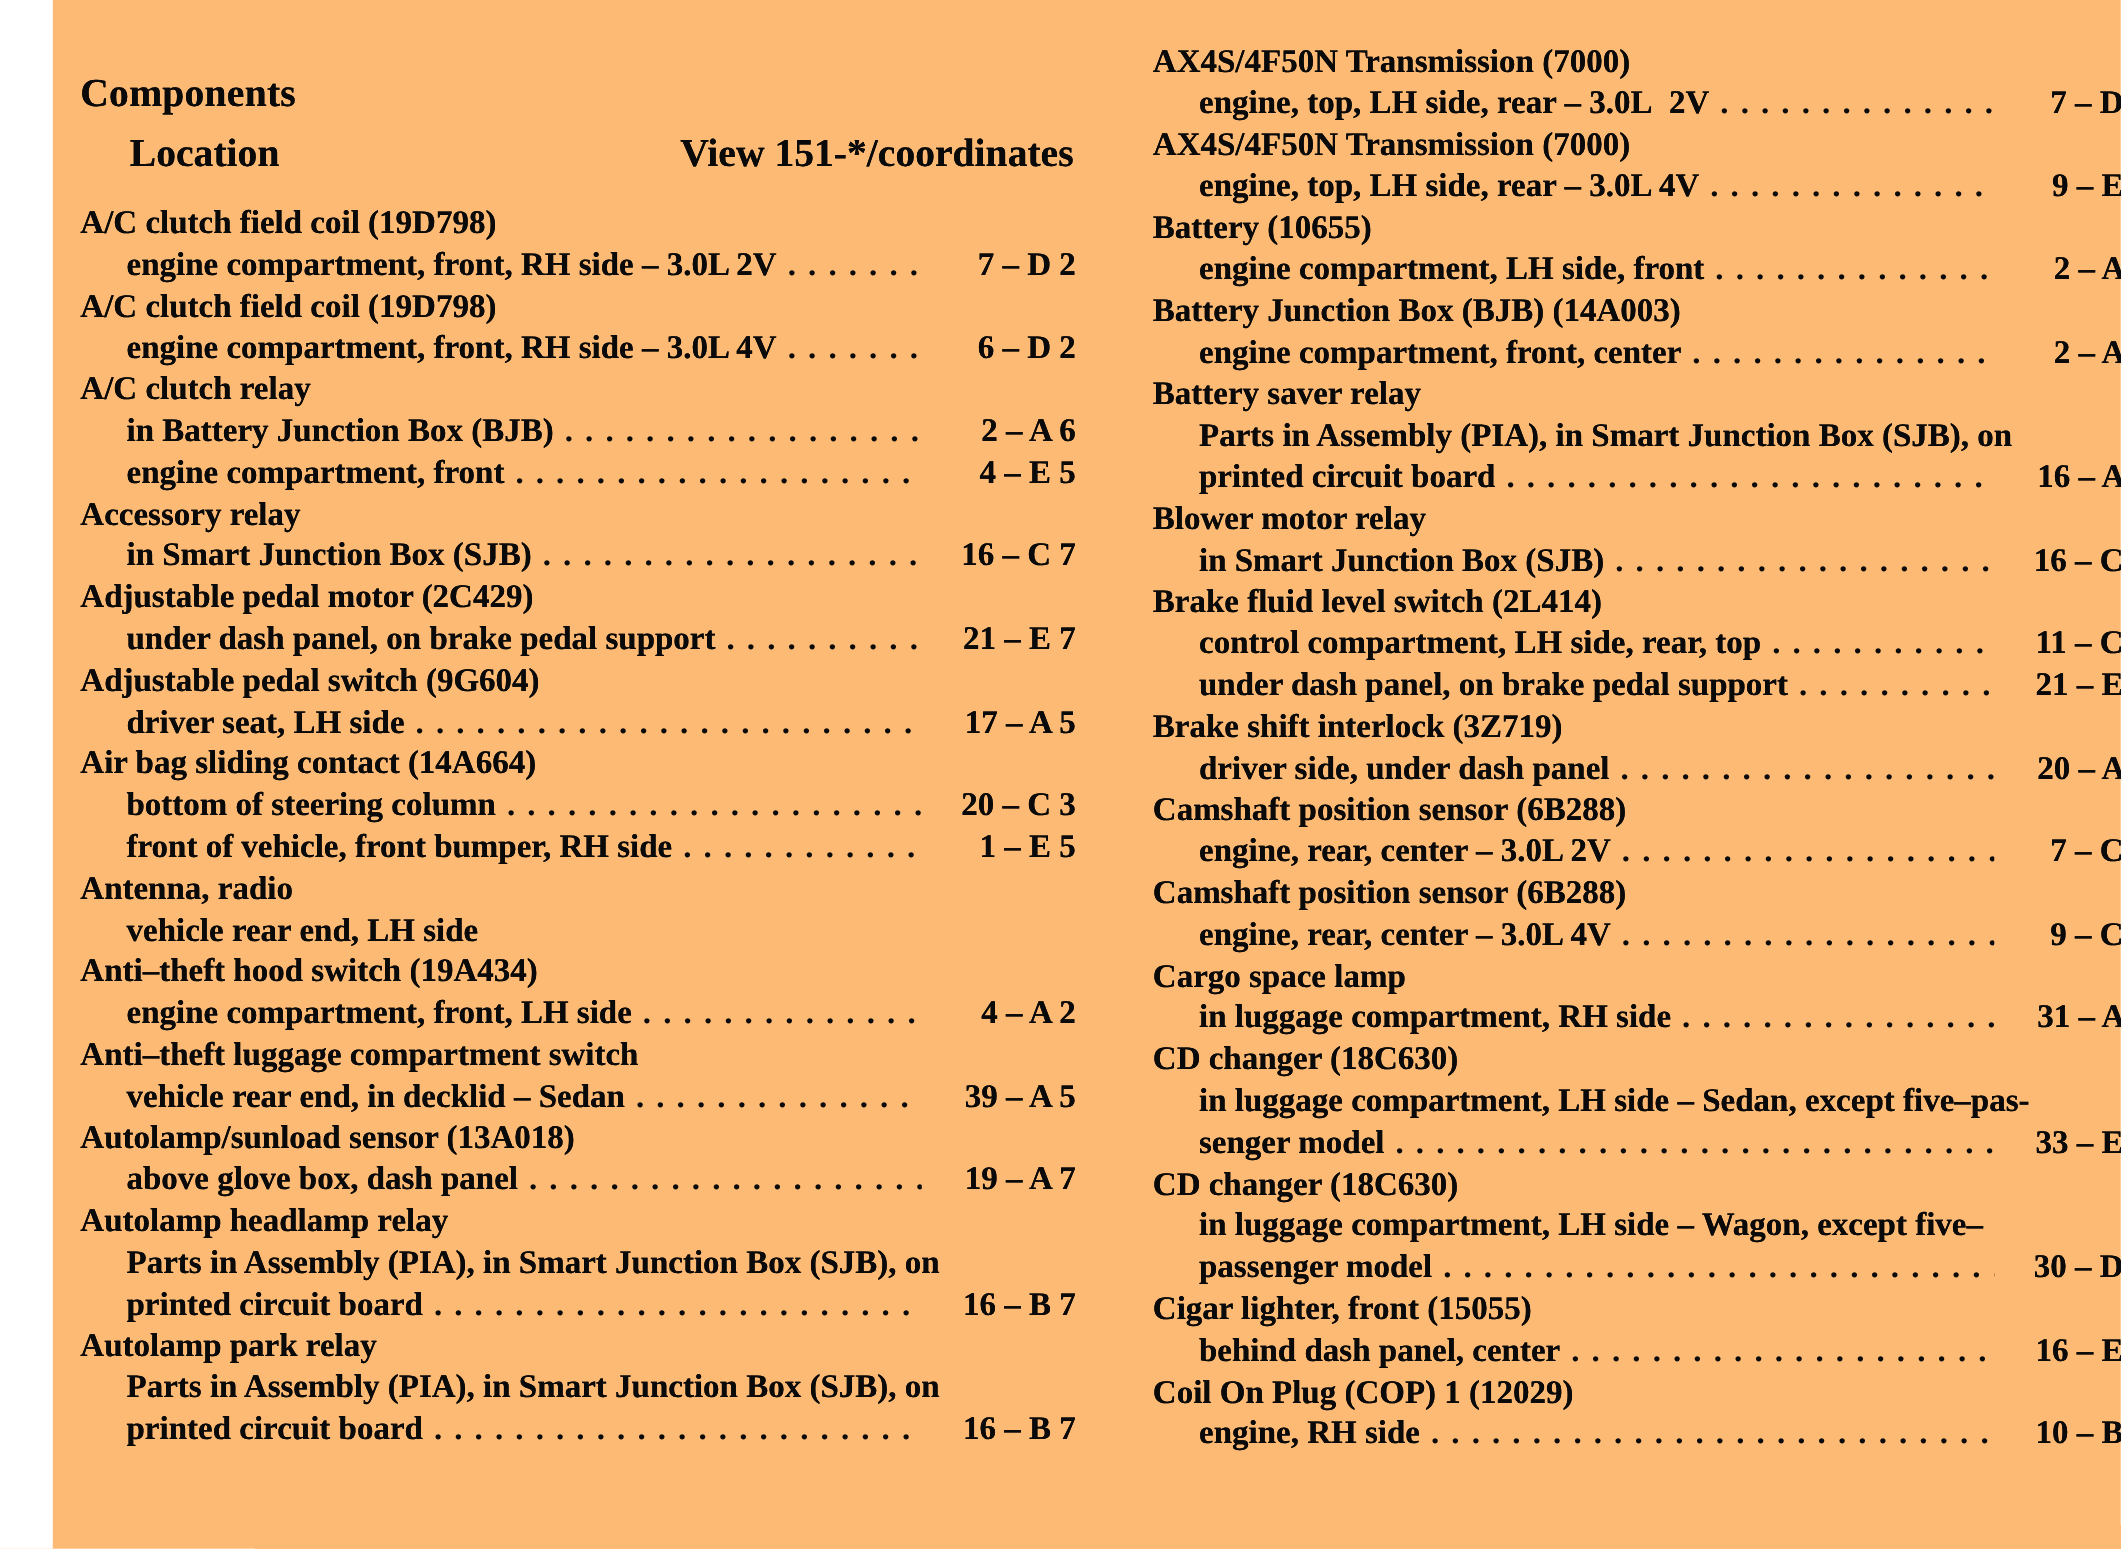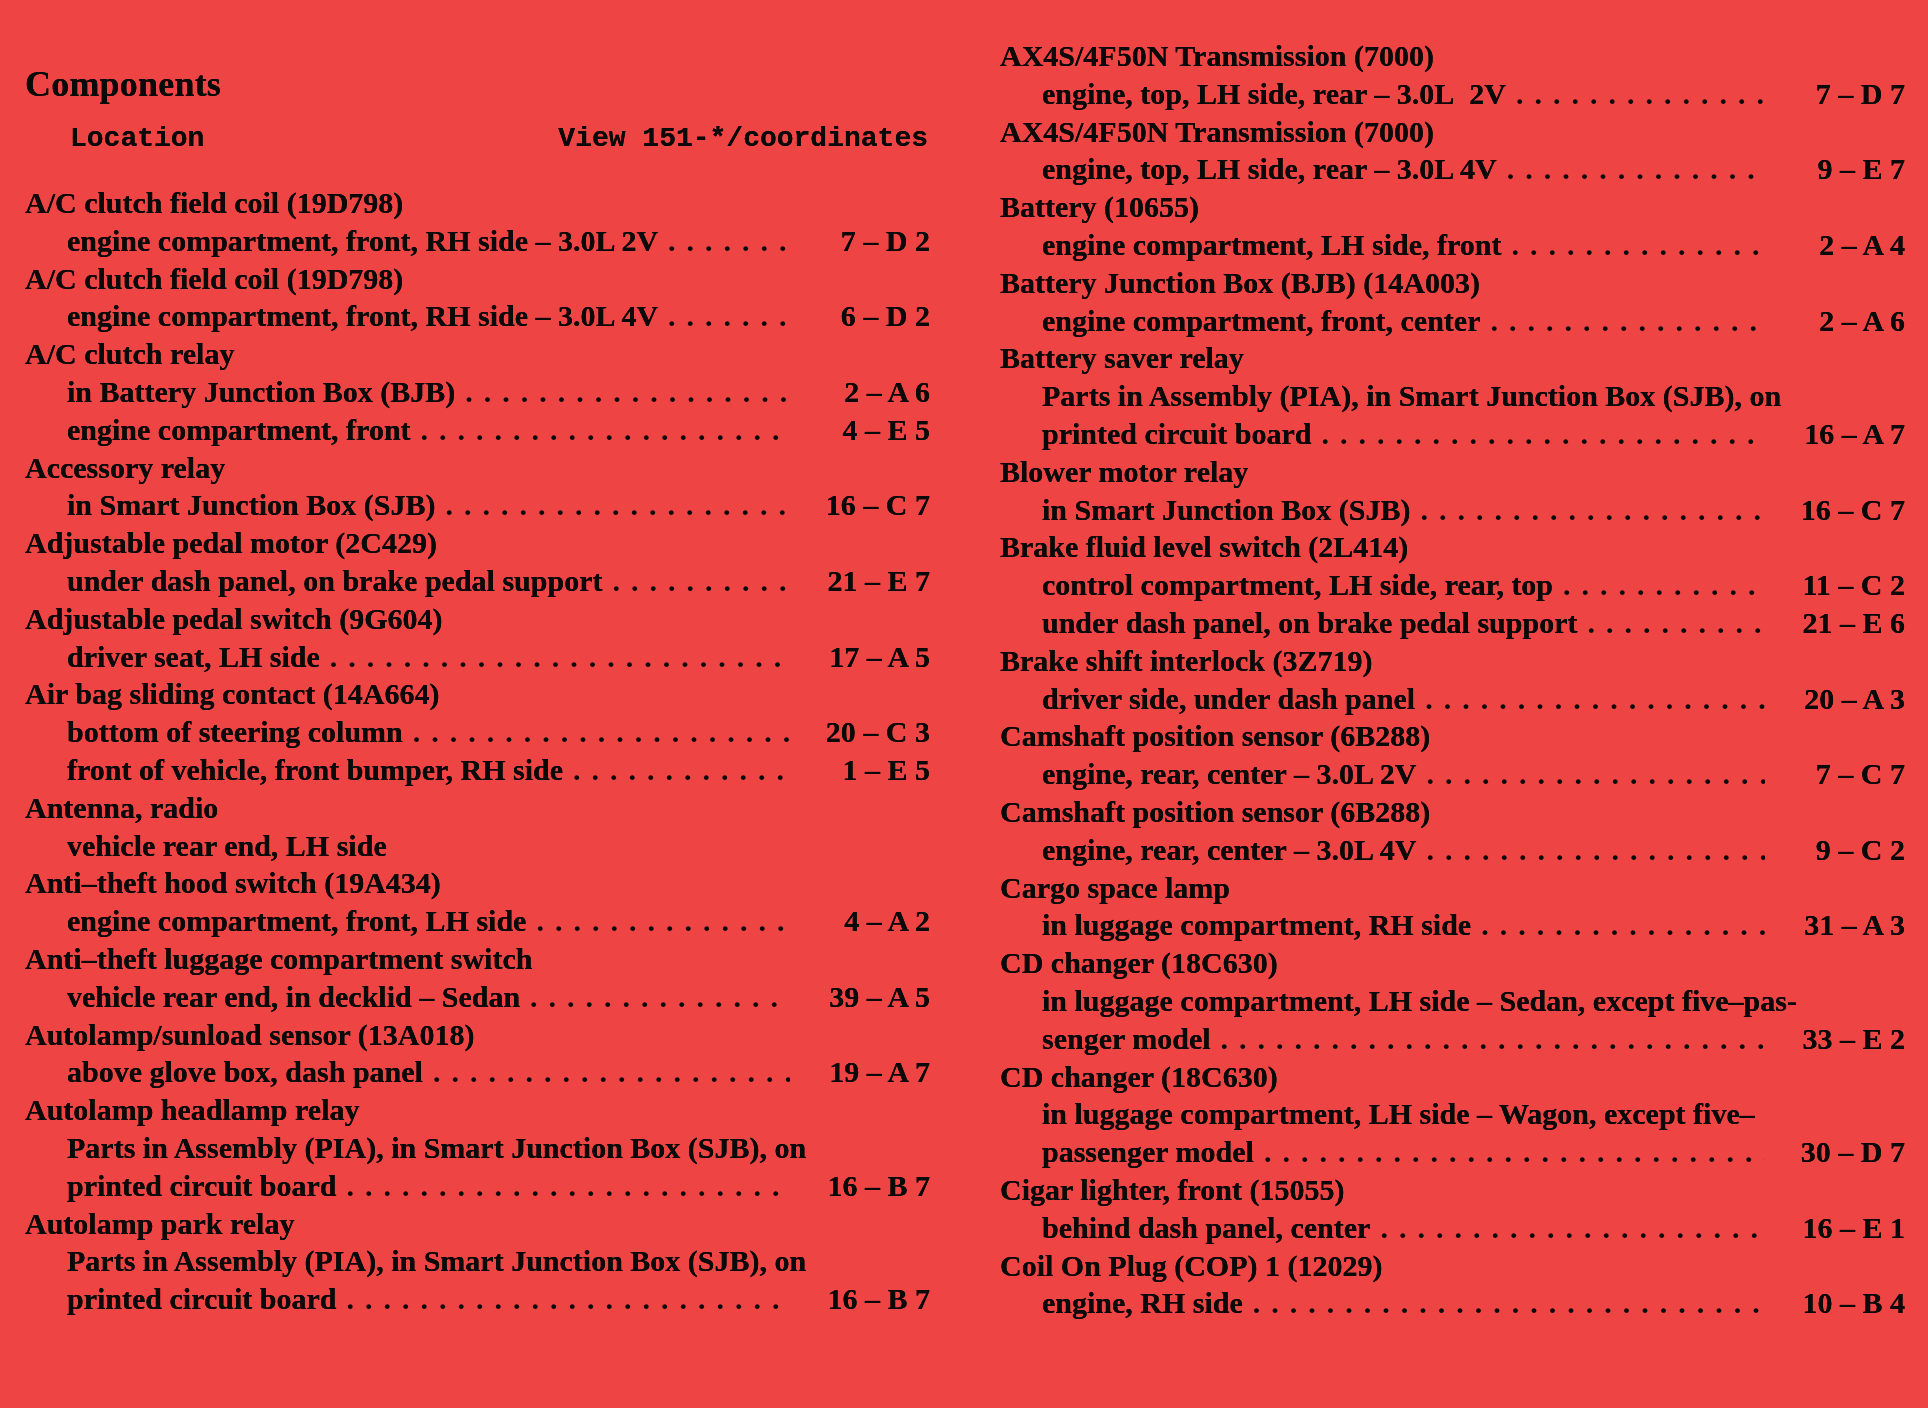--- a/index.html
+++ b/index.html
@@ -4,36 +4,35 @@
 <style>
   html,body{margin:0;padding:0;}
   body{
     width:1928px;height:1408px;
     background:#ffffff;
     color:#0a0a0a;
     font-family:"Liberation Serif","DejaVu Serif",serif;
     position:relative;
     overflow:hidden;
   }
-  .page{position:absolute;inset:0;background:#ef4444;}
+  .page{position:absolute;inset:0;background:#fdba74;margin-left:48px;}
   .col{position:absolute;}
   .col-left{left:25px;top:62px;width:905px;}
   .col-right{left:1000px;top:37px;width:905px;}
 
   .heading{
     font-size:36px;font-weight:bold;line-height:44px;
     letter-spacing:0.2px;
     text-shadow:0 0 0.6px #000;
   }
   .subheading-row{
     margin-top:14px;
     display:flex;justify-content:space-between;align-items:baseline;
-    font-size:28px;font-weight:bold;line-height:38px;
+    font-size:36px;font-weight:bold;line-height:38px;
     text-shadow:0 0 0.6px #000;
-    font-family:Liberation Mono, monospace;
   }
   .sub-loc{padding-left:45px;}
   .sub-view{padding-right:2px;}
 
   .entries{margin-top:26px;font-weight:bold;}
   .col-right .entries{margin-top:0;}
 
   .entry-name{
     font-size:30px;line-height:37.8px;white-space:nowrap;
     text-shadow:0 0 0.5px #000;

